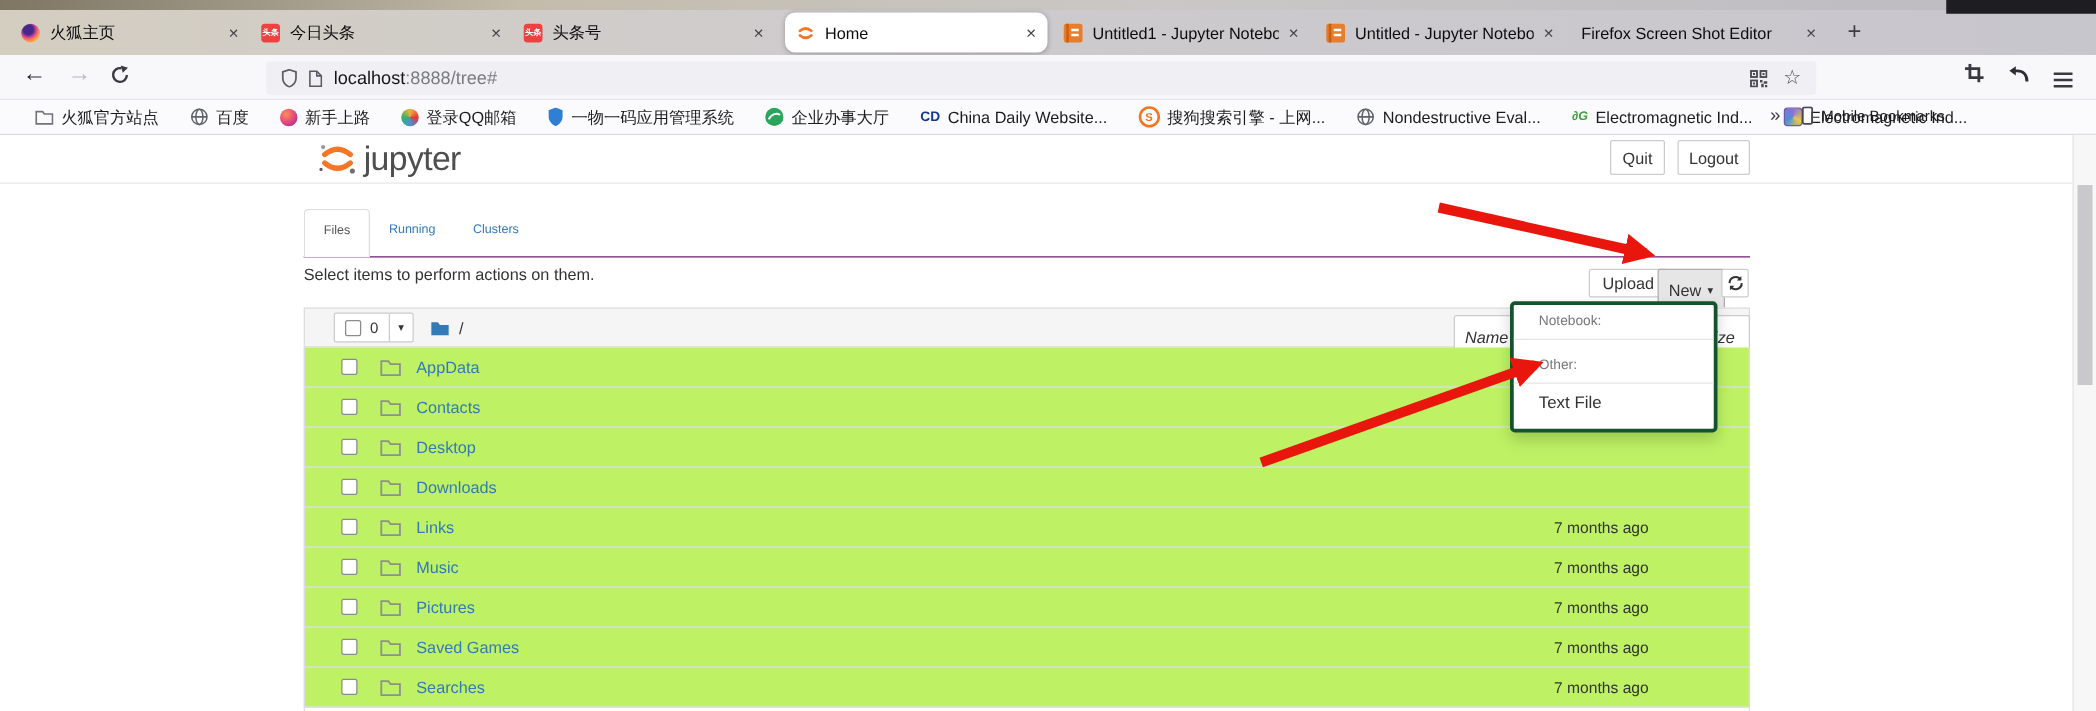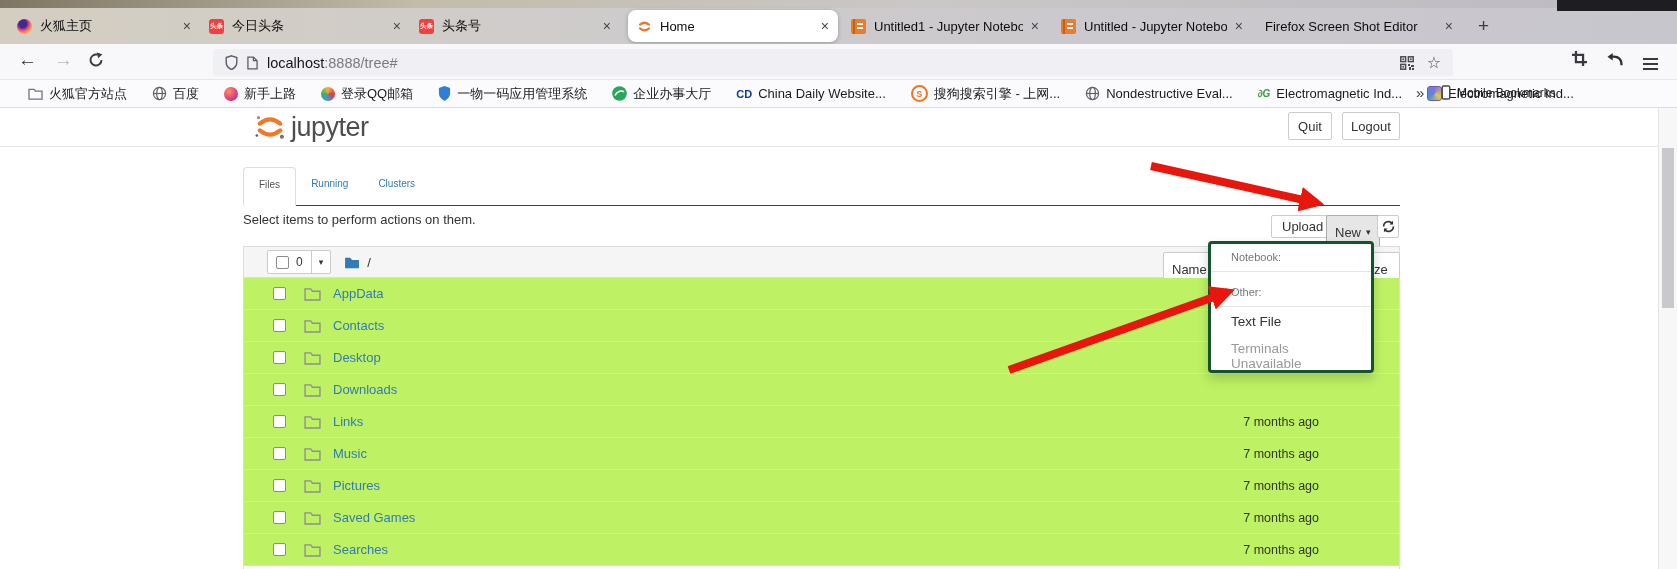--- a/index.html
+++ b/index.html
@@ -76,21 +76,21 @@
   .jp-table{left:243px;top:246px;width:1157px;}
   .thead{height:32px;background:#f5f5f5;border:1px solid #ddd;position:relative;
     display:flex;align-items:center;box-sizing:border-box;}
   .selgroup{margin-left:23px;height:22px;background:#fff;border:1px solid #ccc;border-radius:2px;
     display:flex;align-items:center;}
   .sg-main{display:flex;align-items:center;gap:7px;padding:0 8px;font-size:12px;color:#333;}
   .sg-caret{border-left:1px solid #ccc;padding:0 7px;height:100%;display:flex;align-items:center;}
   .cbx{width:13px;height:13px;border:1.5px solid #8a8a8f;border-radius:2px;background:#fff;box-sizing:border-box;}
   .crumb{margin-left:13px;display:flex;align-items:center;gap:7px;font-size:13px;color:#333;}
   .sortbtn{position:absolute;top:5px;height:32px;background:#fff;border:1px solid #ccc;border-radius:2px;
-    display:flex;align-items:center;gap:5px;font-size:13px;color:#333;padding:16px 8px;box-sizing:border-box;}
+    display:flex;align-items:center;gap:5px;font-size:13px;color:#333;padding:16px 8px;box-sizing:border-box;font-style:italic;}
   .sort-name{left:919px;}
   .sort-size{left:1084px;width:72px;justify-content:center;}
   .frow{height:32px;border:1px solid #ddd;border-top:none;background:#bef264;position:relative;
     display:flex;align-items:center;box-sizing:border-box;}
   .frow .cbx{margin-left:29px;}
   .frow svg{margin-left:18px;}
   .flink{margin-left:12px;font-size:13px;color:#337ab7;text-decoration:none;}
   .fmod{position:absolute;right:80px;font-size:12.5px;color:#333;}
   .frow-stub{height:3px;border-left:1px solid #ddd;border-right:1px solid #ddd;}
 
@@ -408,21 +408,20 @@
   <div class="frow-stub"></div>
 </div>
 
 <div class="abs dd">
   <div class="dd-header">Notebook:</div>
   <div class="dd-div"></div>
   <div class="dd-gap"></div>
   <div class="dd-header">Other:</div>
   <div class="dd-div"></div>
   <div class="dd-item">Text File</div>
-  <div class="dd-item dis">Terminals Unavailable</div>
 </div>
 
 <div class="abs sbar">
   <div class="sthumb"></div>
 </div>
 
 <svg class="abs arrows">
   <defs>
     <marker id="ah" viewBox="0 0 10 10" refX="7" refY="5" markerWidth="3.1" markerHeight="3.1" orient="auto">
       <path d="M0 0 L10 5 L0 10 z" fill="#e8160c"></path>

